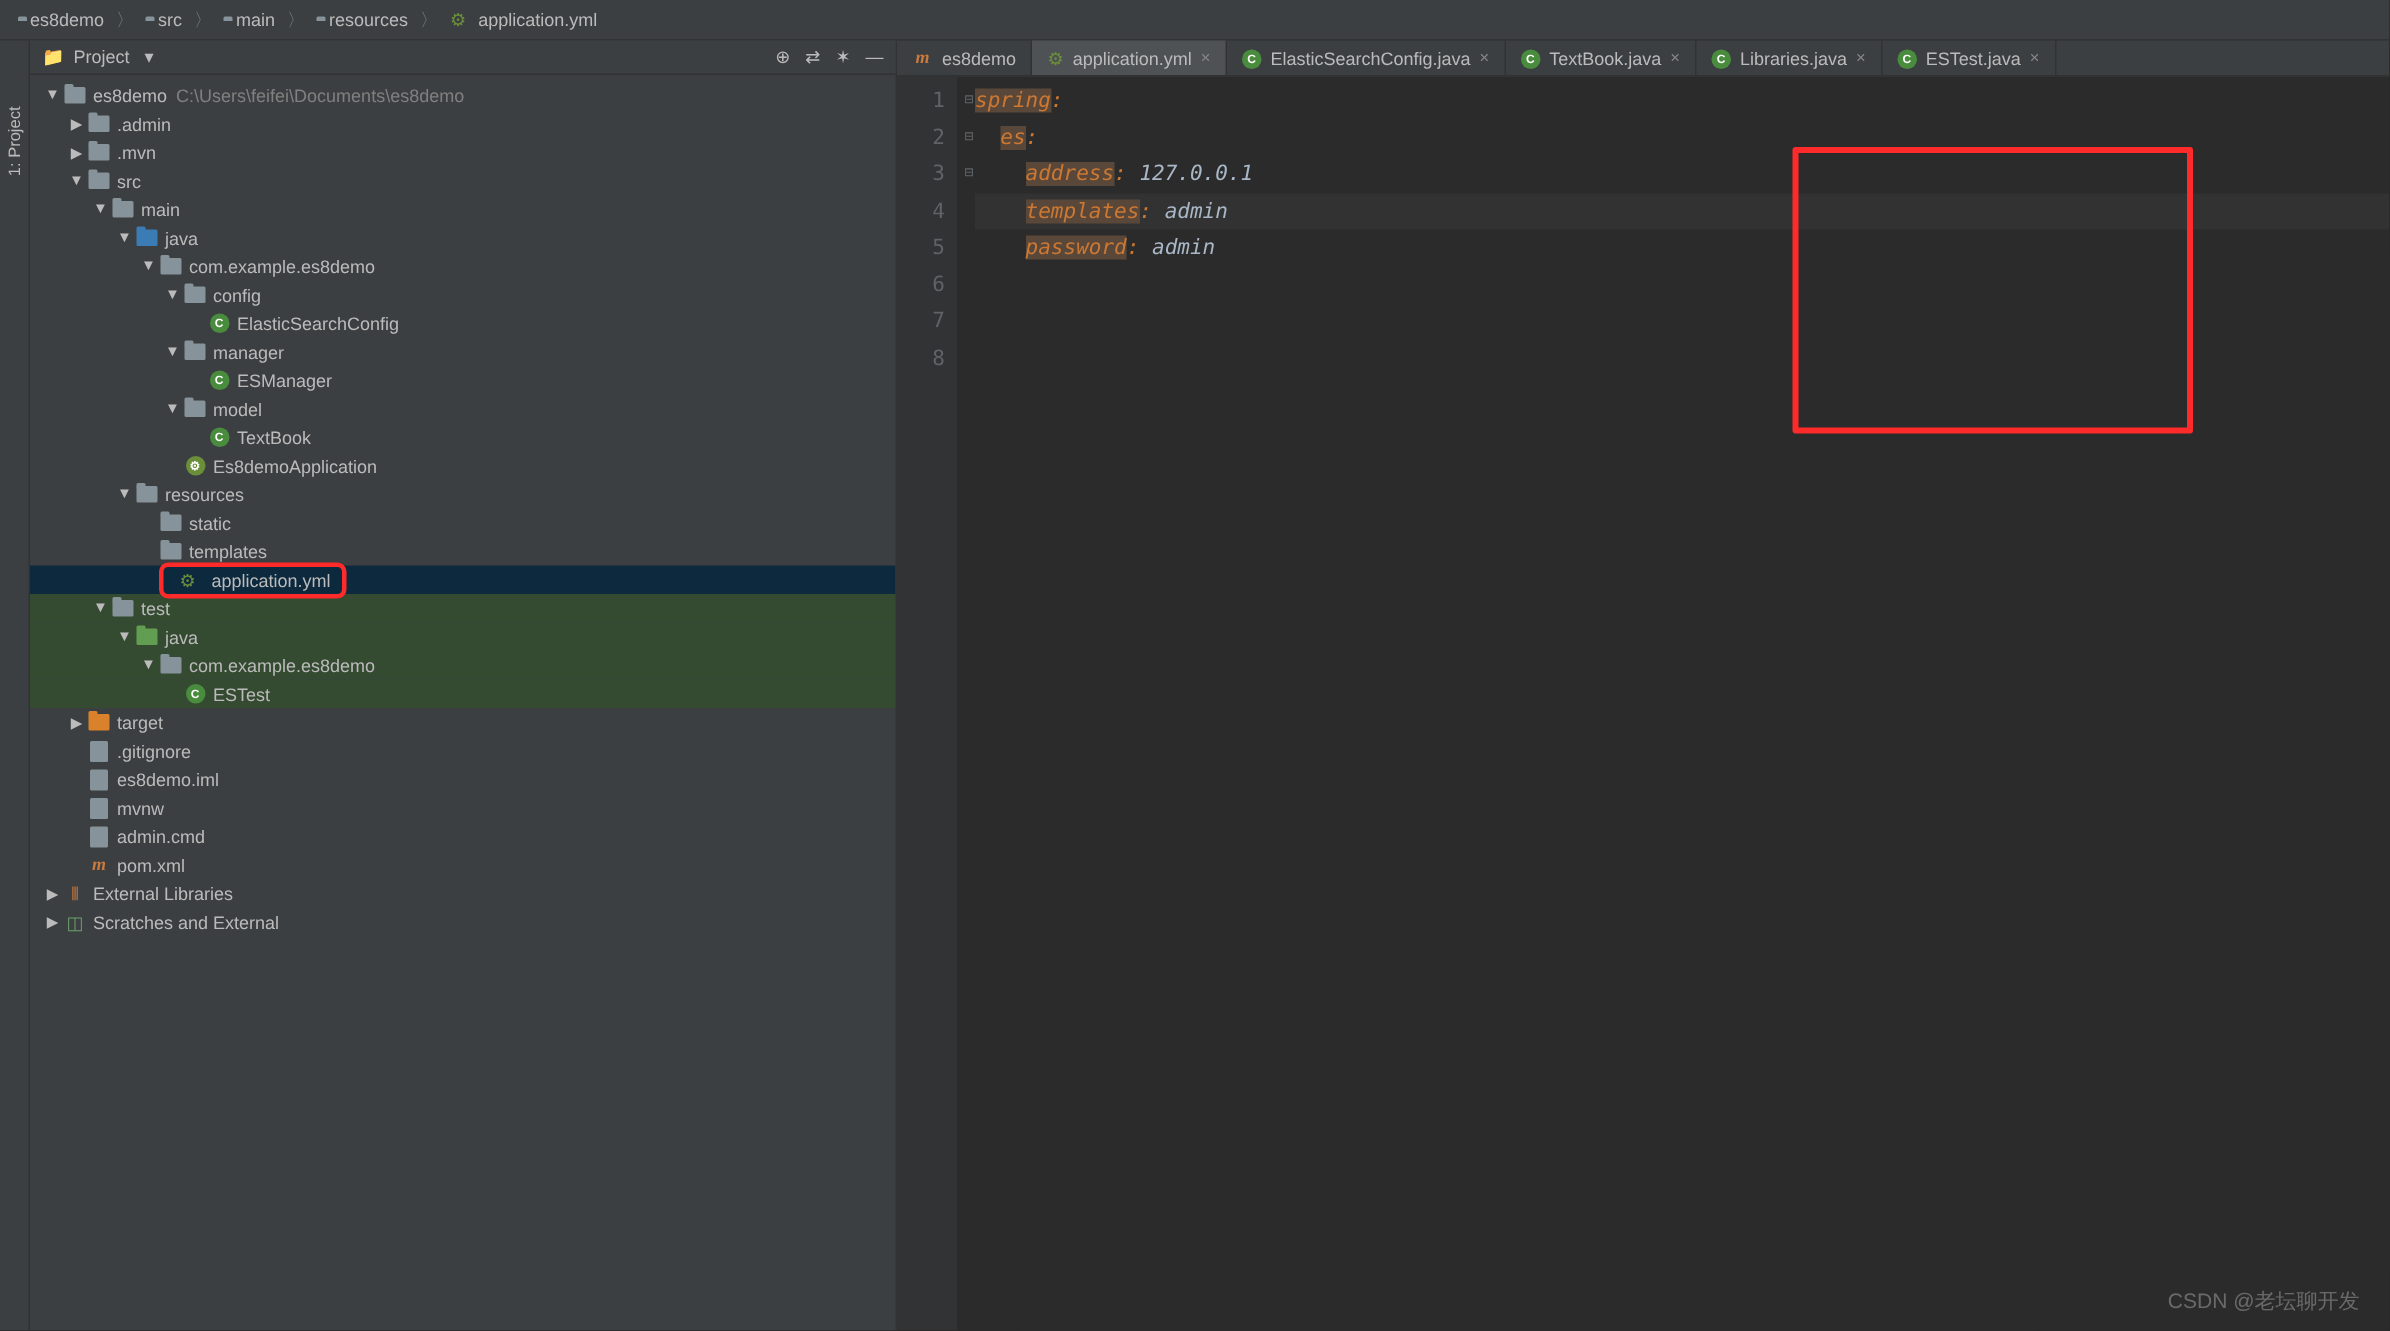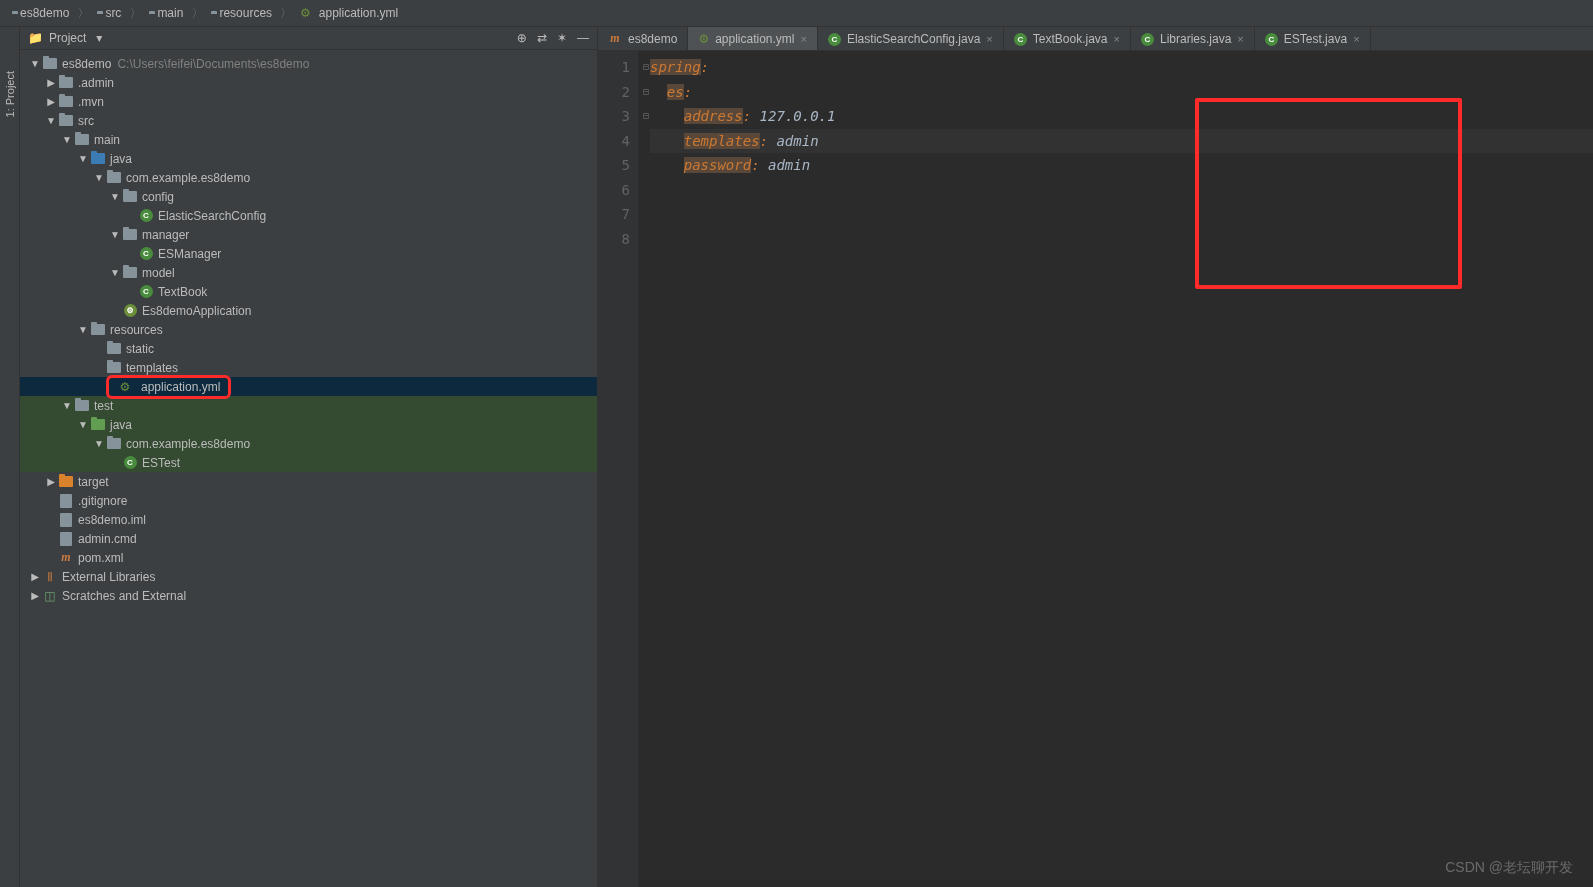--- a/index.html
+++ b/index.html
@@ -362,20 +362,28 @@
             <span class="icon-file"></span>
           </span>
           <span class="label">es8demo.iml</span>
         </div>
         <div class="tree-node">
           <span class="ind" style="width: 24px;"></span>
           <span class="tw"></span>
           <span class="icon">
             <span class="icon-file"></span>
           </span>
+          <span class="label">mvnw</span>
+        </div>
+        <div class="tree-node">
+          <span class="ind" style="width: 24px;"></span>
+          <span class="tw"></span>
+          <span class="icon">
+            <span class="icon-file"></span>
+          </span>
           <span class="label">admin.cmd</span>
         </div>
         <div class="tree-node">
           <span class="ind" style="width: 24px;"></span>
           <span class="tw"></span>
           <span class="icon">
             <span class="icon-maven">m</span>
           </span>
           <span class="label">pom.xml</span>
         </div>

